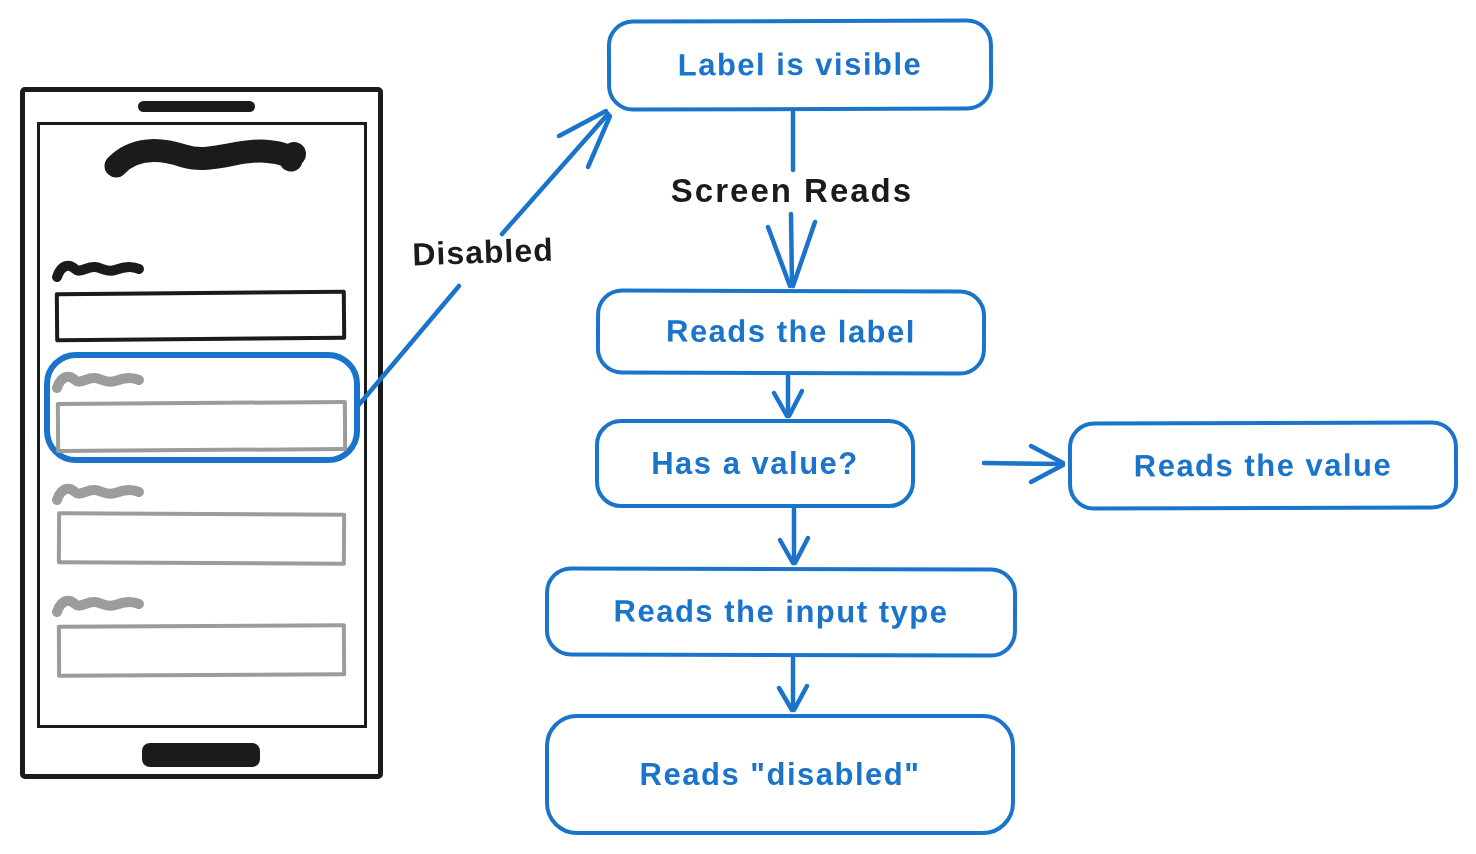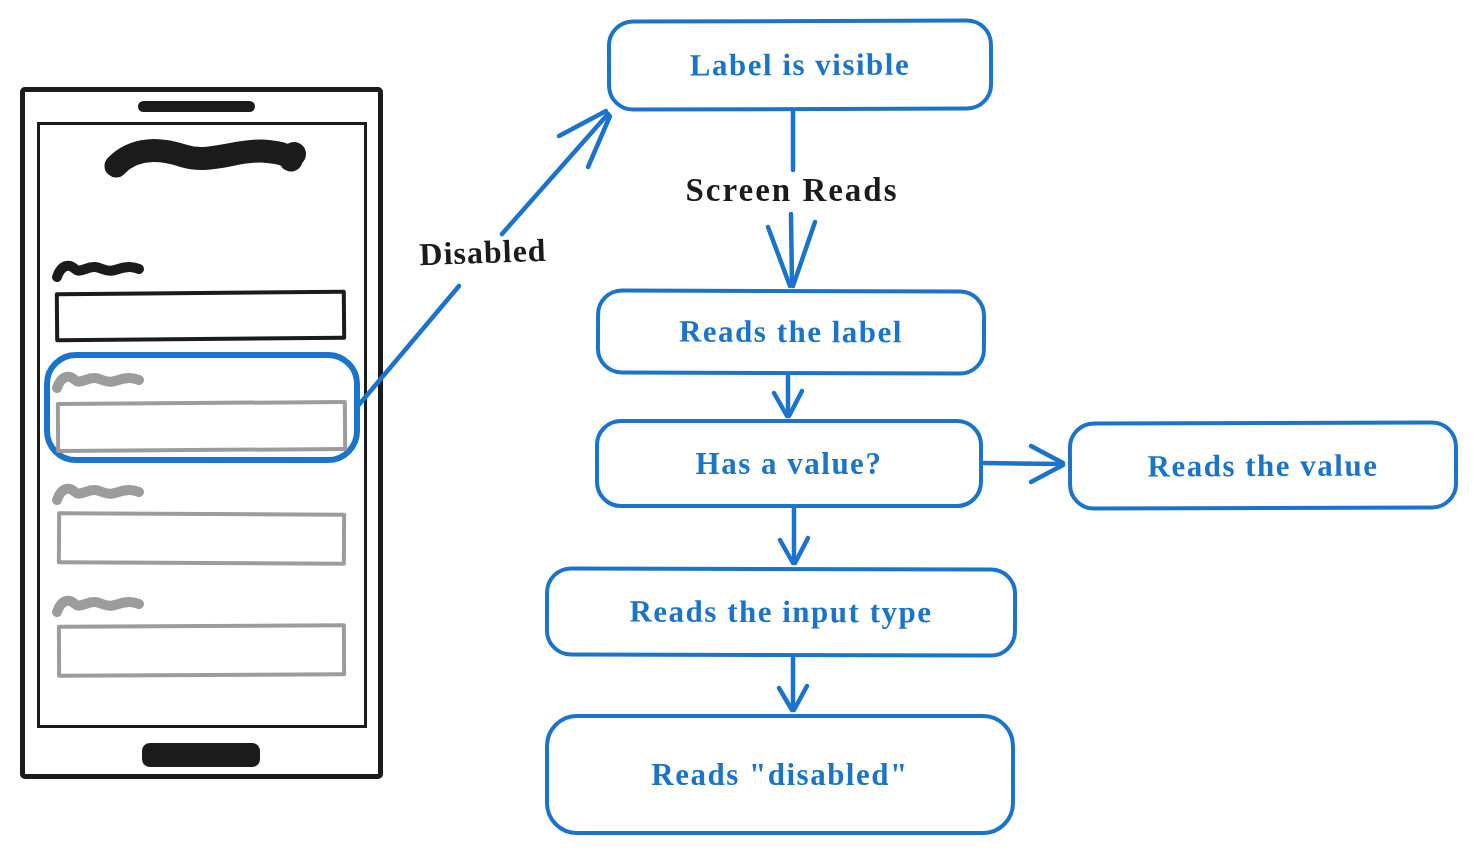--- a/index.html
+++ b/index.html
@@ -1,37 +1,37 @@
 <!DOCTYPE html>
 <html style="--accent-blue: #1b74cb; --ink: #1b1b1b; --placeholder-gray: #9c9c9c; --background: #ffffff;"><head>
 <meta charset="utf-8">
 <style>
   html,body{margin:0;padding:0;background:#fff;}
   .canvas{
     position:relative;
     width:1476px;height:854px;
     background:var(--background,#ffffff);
-    font-family:Liberation Serif, serif;
+    font-family:Liberation Sans, sans-serif;
     overflow:hidden;
   }
   
   .node{
     position:absolute;
     box-sizing:border-box;
     border:4px solid var(--accent-blue,#1b74cb);
     border-radius:26px;
     background:#fff;
     color:var(--accent-blue,#1b74cb);
     display:flex;align-items:center;justify-content:center;
     font-size:31px;font-weight:600;letter-spacing:1.5px;
     z-index:3;
   }
   .n-label-visible{left:607px;top:19px;width:386px;height:92px;transform:rotate(-.2deg);}
   .n-reads-label{left:596px;top:289px;width:390px;height:86px;transform:rotate(.2deg);}
-  .n-has-value{left:595px;top:419px;width:388px;height:89px;align-items:center;}
+  .n-has-value{left:595px;top:419px;width:320px;height:89px;align-items:center;}
   .n-reads-value{left:1068px;top:421px;width:390px;height:89px;transform:rotate(-.2deg);}
   .n-reads-input-type{left:545px;top:567px;width:472px;height:90px;transform:rotate(.15deg);}
   .n-reads-disabled{left:545px;top:714px;width:470px;height:121px;border-radius:32px;}
   
   .edge-label{
     position:absolute;color:var(--ink,#1b1b1b);
     font-weight:600;z-index:4;white-space:nowrap;
   }
   .l-screen-reader{left:647px;top:172px;width:290px;text-align:center;font-size:33px;letter-spacing:2px;}
   .l-disabled{left:398px;top:234px;width:170px;text-align:center;font-size:32px;letter-spacing:1px;transform:rotate(-2deg);}

